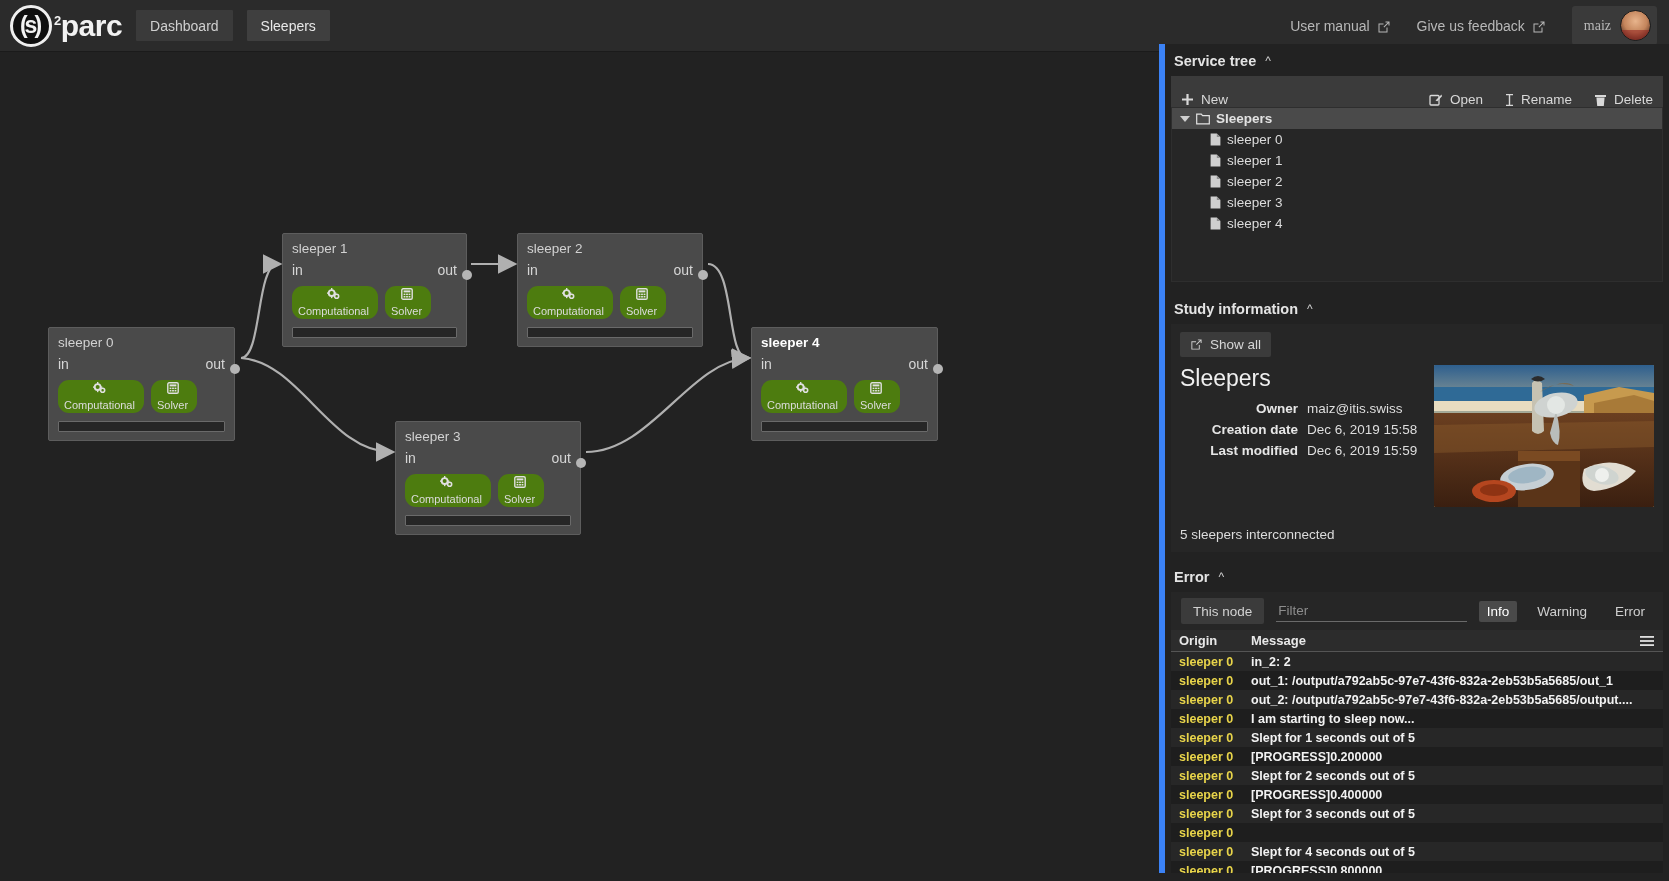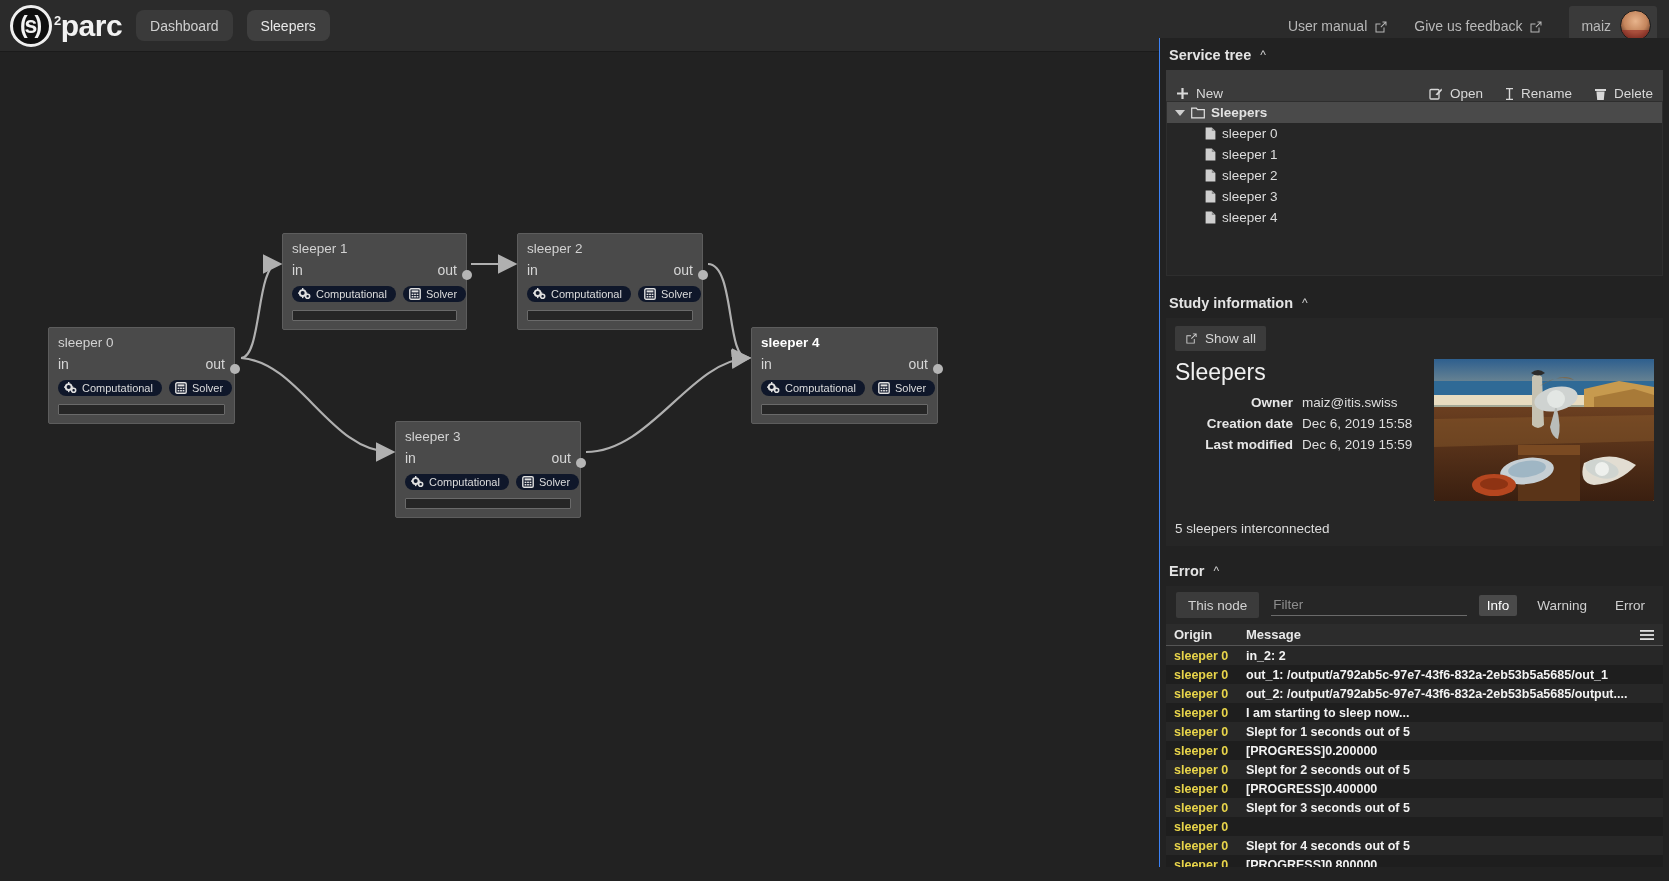--- a/index.html
+++ b/index.html
@@ -34,35 +34,36 @@
   }
   .logo-paren { font-size: 26px; color: #f2f2f2; margin: 0 -3px; }
   .logo-text {
     font-size: 30px; font-weight: bold; letter-spacing: -0.5px;
     color: #f2f2f2; margin-left: 2px;
   }
   .logo-sup { font-size: 13px; vertical-align: super; color: #f2f2f2; font-weight: bold; }
 
   .navbtn {
     height: 31px; padding: 0 14px; margin-left: 14px;
-    background: #3a3a3a; border: none; border-radius: 8px;
+    background: #3a3a3a; border: none; border-radius: 1px;
     color: #cfcfcf; font-size: 14px; font-family: "Liberation Sans", sans-serif;
     cursor: pointer; display: inline-flex; align-items: center;
   }
   .navbtn.active { color: #e8e8e8; background: #3f3f3f; }
 
   #topbar-right {
     margin-left: auto; display: flex; align-items: center; gap: 26px;
     padding-right: 12px; font-size: 14px; color: #b8b8b8;
   }
   .ext-link { display: inline-flex; align-items: flex-end; gap: 7px; cursor: pointer; }
   .user-chip {
     display: flex; align-items: center; gap: 9px;
     background: #3a3a3a; border-radius: 3px; padding: 4px 6px 4px 12px;
     cursor: pointer;
+    font-family: Liberation Serif, serif;
   }
   .avatar {
     width: 31px; height: 31px; border-radius: 50%;
     background: radial-gradient(circle at 50% 35%, #e8b48c 0%, #c4855c 48%, #7a4b33 72%, #2f2420 100%);
     border: 1px solid #1c1c1c; overflow: hidden; position: relative;
   }
   .avatar::after {
     content:''; position:absolute; left:0; bottom:0; width:100%; height:34%;
     background:#8f1f1f; opacity:.55;
   }
@@ -81,43 +82,44 @@
     border-radius: 2px;
     padding: 7px 9px 8px 9px;
     color: #dcdcdc;
   }
   .node-title { font-size: 13.5px; color: #d2d2d2; margin-bottom: 6px; }
   .node.selected .node-title { color: #ffffff; font-weight: bold; }
   .node-ports { display: flex; justify-content: space-between; font-size: 14px; color: #d6d6d6; }
   .node-chips { display: flex; gap: 7px; margin-top: 8px; }
   .chip {
     display: inline-flex; align-items: center; gap: 5px;
-    background: #0f172a; border-radius: 11px;
+    background: #4d7c0f; border-radius: 11px;
     padding: 2px 9px 2px 6px; font-size: 11px; color: #dcdcdc;
     cursor: pointer;
+    flex-direction: column;
   }
   .chip svg { display: block; }
   .progress {
     margin-top: 8px; height: 11px;
     background: #262626; border: 1px solid #6a6a6a; border-radius: 1px;
     position: relative; overflow: hidden;
   }
   .progress > i { display:block; height:100%; background:#8ab4d8; }
 
   .port-dot {
     position: absolute; width: 10px; height: 10px; border-radius: 50%;
     background: #b5b5b5; top: 36px;
   }
   .port-dot.out { right: -6px; }
 
   
   #sidebar {
-    position: absolute; left: 1159px; top: 38px;
+    position: absolute; left: 1159px; top: 44px;
     width: 510px; height: 829px;
-    background: #222222; border-left: 1px solid #3b82f6;
+    background: #222222; border-left: 6px solid #3b82f6;
     display: flex; flex-direction: column;
   }
   .panel-header {
     display: flex; align-items: center; gap: 9px;
     padding: 9px 0 7px 9px; font-size: 14.5px; color: #e4e4e4; font-weight: bold;
     cursor: pointer;
   }
   .caret-up { color: #cfcfcf; font-size: 12px; font-weight: normal; }
 
   .tree-toolbar {

